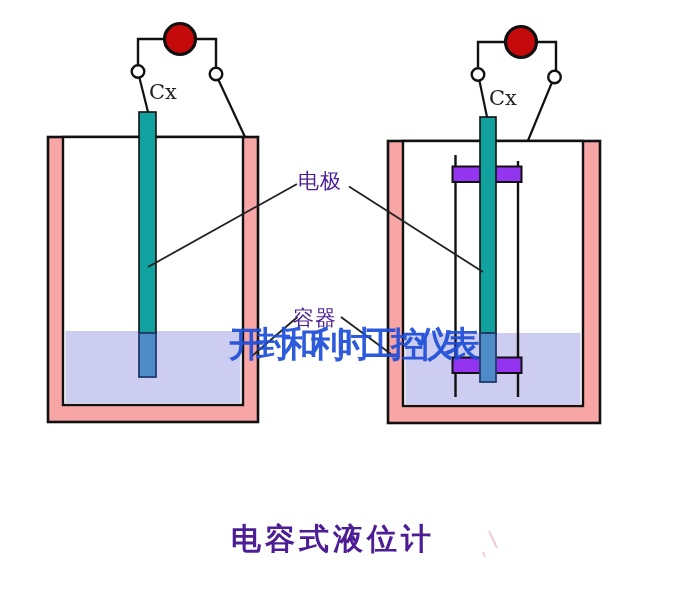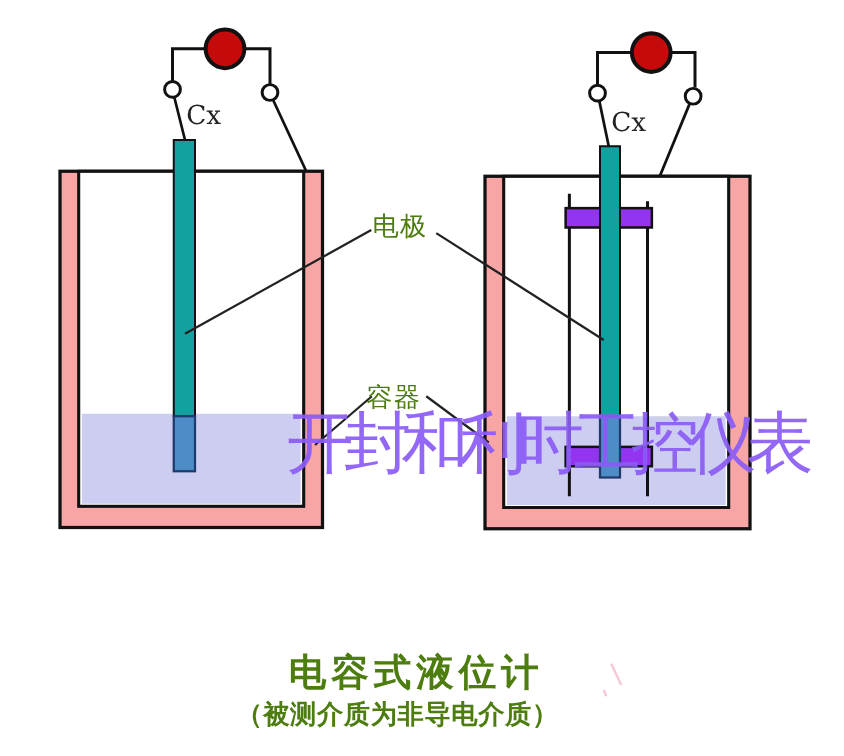--- a/index.html
+++ b/index.html
@@ -1,30 +1,30 @@
 <!DOCTYPE html>
 <html><head>
 <meta charset="utf-8">
 <style>
   html,body{margin:0;padding:0;background:#ffffff;}
   .stage{
     position:relative;width:675px;height:605px;background:#ffffff;overflow:hidden;
     font-family:"Liberation Serif", serif;
   }
   .stage svg{position:absolute;left:0;top:0;}
-  .lbl{position:absolute;color:#4d7c0f;white-space:nowrap;line-height:1.15;}
+  .lbl{position:absolute;color:#4c1d95;white-space:nowrap;line-height:1.15;}
   .cx{font-size:21px;font-family:"DejaVu Serif", serif;color:#222;}
   .anno{font-size:21px;letter-spacing:1px;}
   .caption{font-size:21px;letter-spacing:0.5px;}
   .title{font-size:30px;font-weight:700;letter-spacing:4px;}
   .subtitle{font-size:21px;font-weight:700;letter-spacing:0.5px;}
   .watermark{
     font-family:"DejaVu Sans", sans-serif;
-    font-size:54px;letter-spacing:-8px;font-weight:400;
-    color:#8b5cf6;opacity:0.92;z-index:20;
+    font-size:35px;letter-spacing:-8px;font-weight:700;
+    color:#1d4ed8;opacity:0.92;z-index:20;
   }
 </style>
 </head>
 <body>
 
 <div class="stage">
 
   <svg width="675" height="605" viewBox="0 0 675 605">
 
     <g>
@@ -86,16 +86,15 @@
   </svg>
 
   <div class="lbl cx" style="left:149px;top:80px;">Cx</div>
   <div class="lbl cx" style="left:489px;top:86px;">Cx</div>
 
   <div class="lbl anno" style="left:298px;top:169px;">电极</div>
   <div class="lbl anno" style="left:293px;top:306px;">容器</div>
 
 
   <div class="lbl title" style="left:231px;top:522px;">电容式液位计</div>
-  <div class="lbl subtitle" style="left:189px;top:559px;">（被测介质为非导电介质）</div>
 
   <div class="lbl watermark" style="left:229px;top:324px;">开封和利时工控仪表</div>
 </div>
 
 </body></html>

